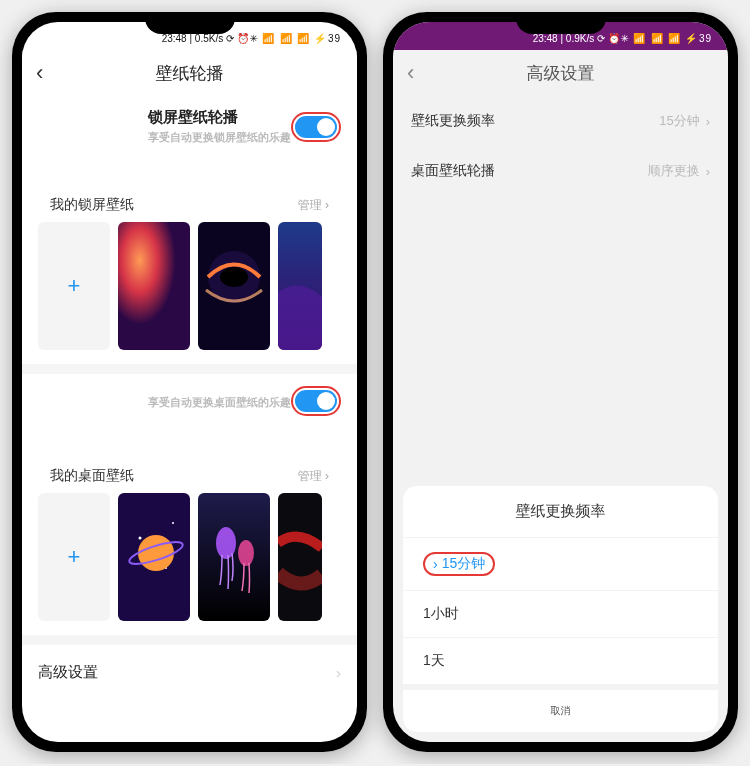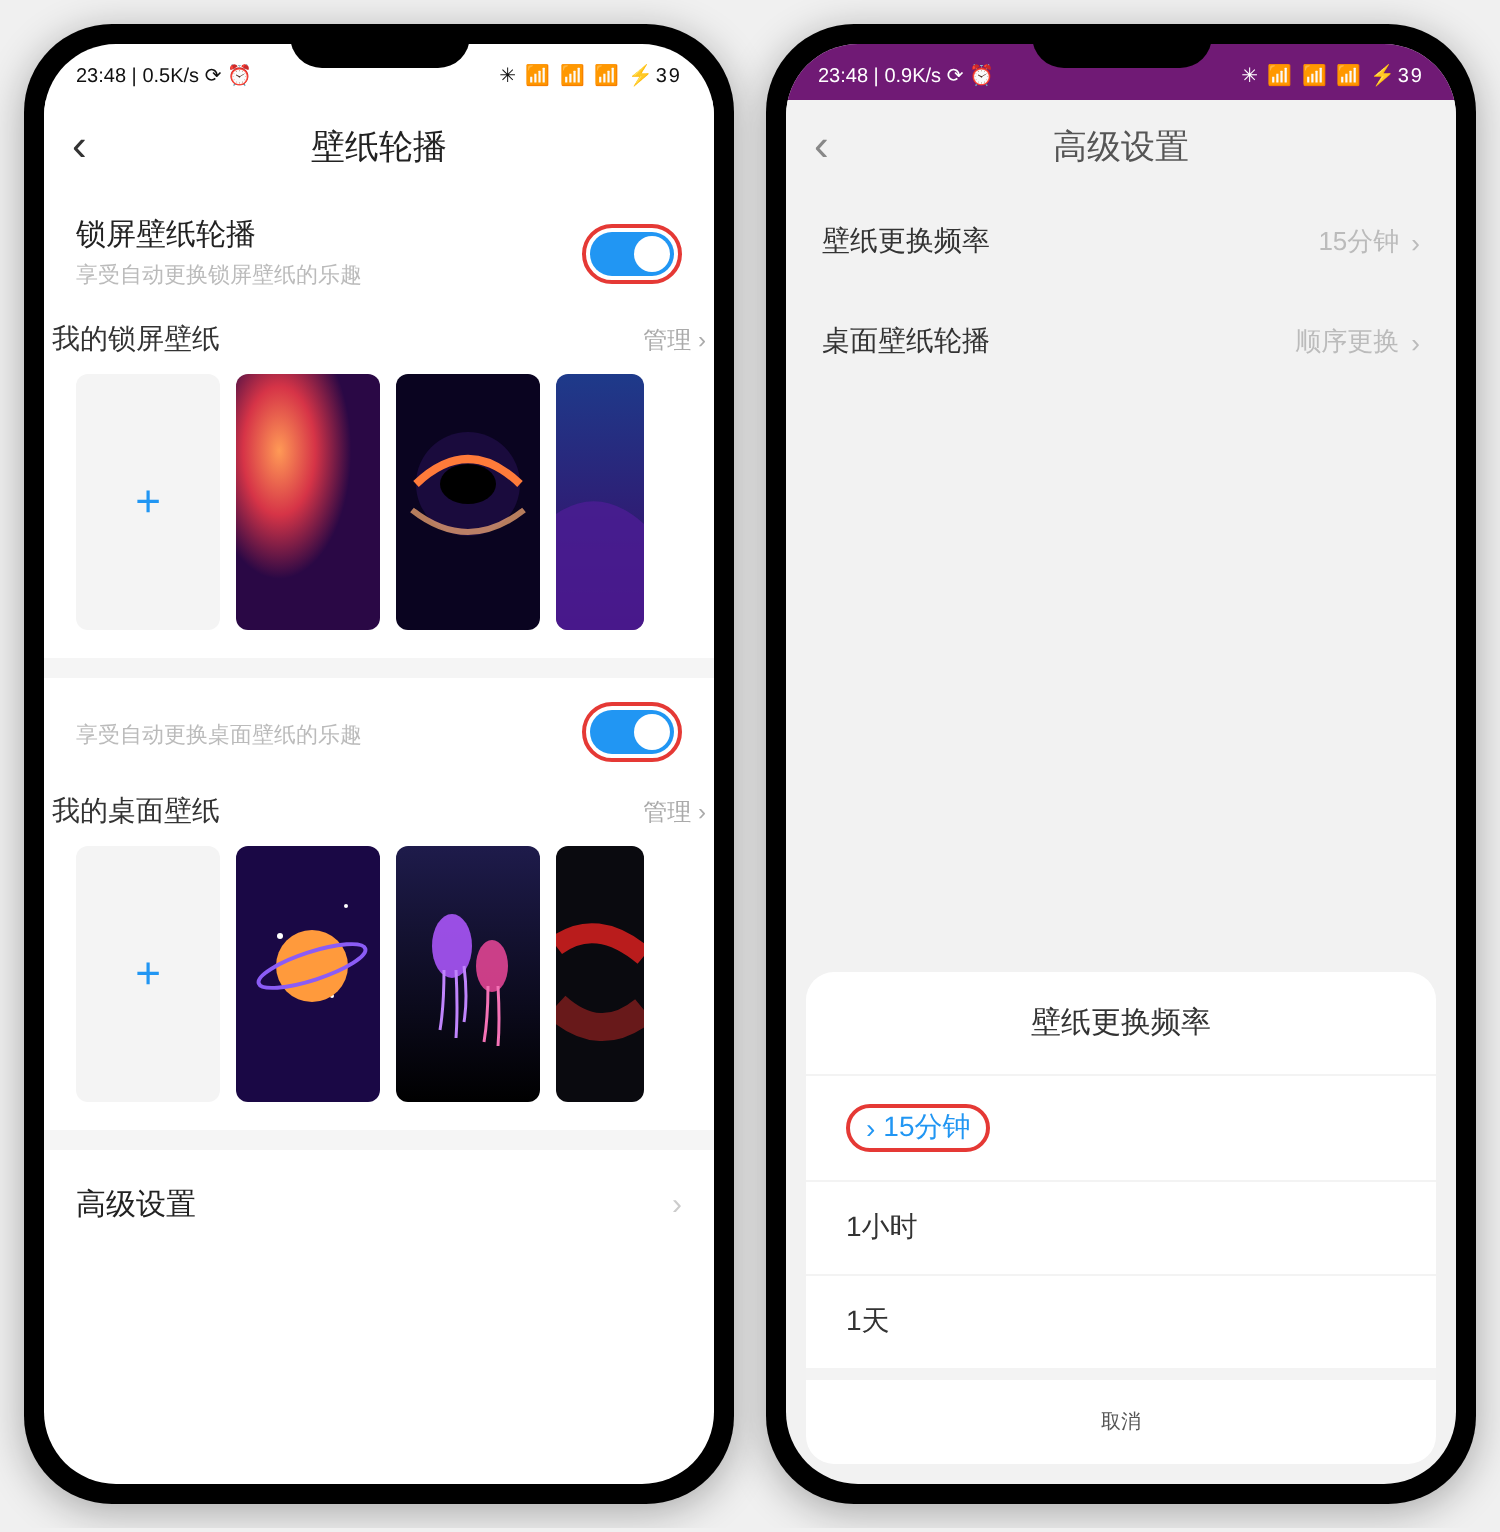--- a/index.html
+++ b/index.html
@@ -36,21 +36,21 @@
     transform: translateX(-50%);
     width: 90px;
     height: 22px;
     background: #000;
     border-bottom-left-radius: 16px;
     border-bottom-right-radius: 16px;
     z-index: 10;
   }
   .status-bar {
     display: flex;
-    justify-content: space-between;
+    justify-content: flex-end;
     align-items: center;
     padding: 6px 16px 2px;
     font-size: 10px;
     color: #111;
     height: 28px;
   }
   .status-grey { background: #701a75; color:#fff; }
   .status-icons { font-size: 10px; letter-spacing: 1px; }
   .nav {
     display: flex;
@@ -73,22 +73,23 @@
     font-size: 17px;
     font-weight: 400;
     color: #222;
   }
   .content { background:#fff; }
   .section {
     padding: 12px 16px;
   }
   .row {
     display: flex;
-    justify-content: space-between;
-    align-items: center;
+    justify-content: flex-end;
+    align-items: center;
+    font-weight: bold;
   }
   .row-title { font-size: 15px; color: #222; }
   .row-sub { font-size: 11px; color: #bbb; margin-top: 3px; }
   .toggle-wrap {
     border: 2px solid #e53935;
     border-radius: 16px;
     padding: 2px;
   }
   .toggle {
     width: 42px;
@@ -104,21 +105,22 @@
     top: 2px;
     width: 18px;
     height: 18px;
     background: #fff;
     border-radius: 50%;
   }
   .thumb-header {
     display: flex;
     justify-content: space-between;
     align-items: center;
-    padding: 4px 4px 8px;
+    padding: 4px 28px 8px;
+    margin-top: 35px;
   }
   .thumb-header .label { font-size: 14px; color: #333; }
   .thumb-header .more { font-size: 12px; color: #aaa; }
   .thumbs {
     display: flex;
     gap: 8px;
     padding: 0 16px 14px;
   }
   .thumb {
     width: 72px;

